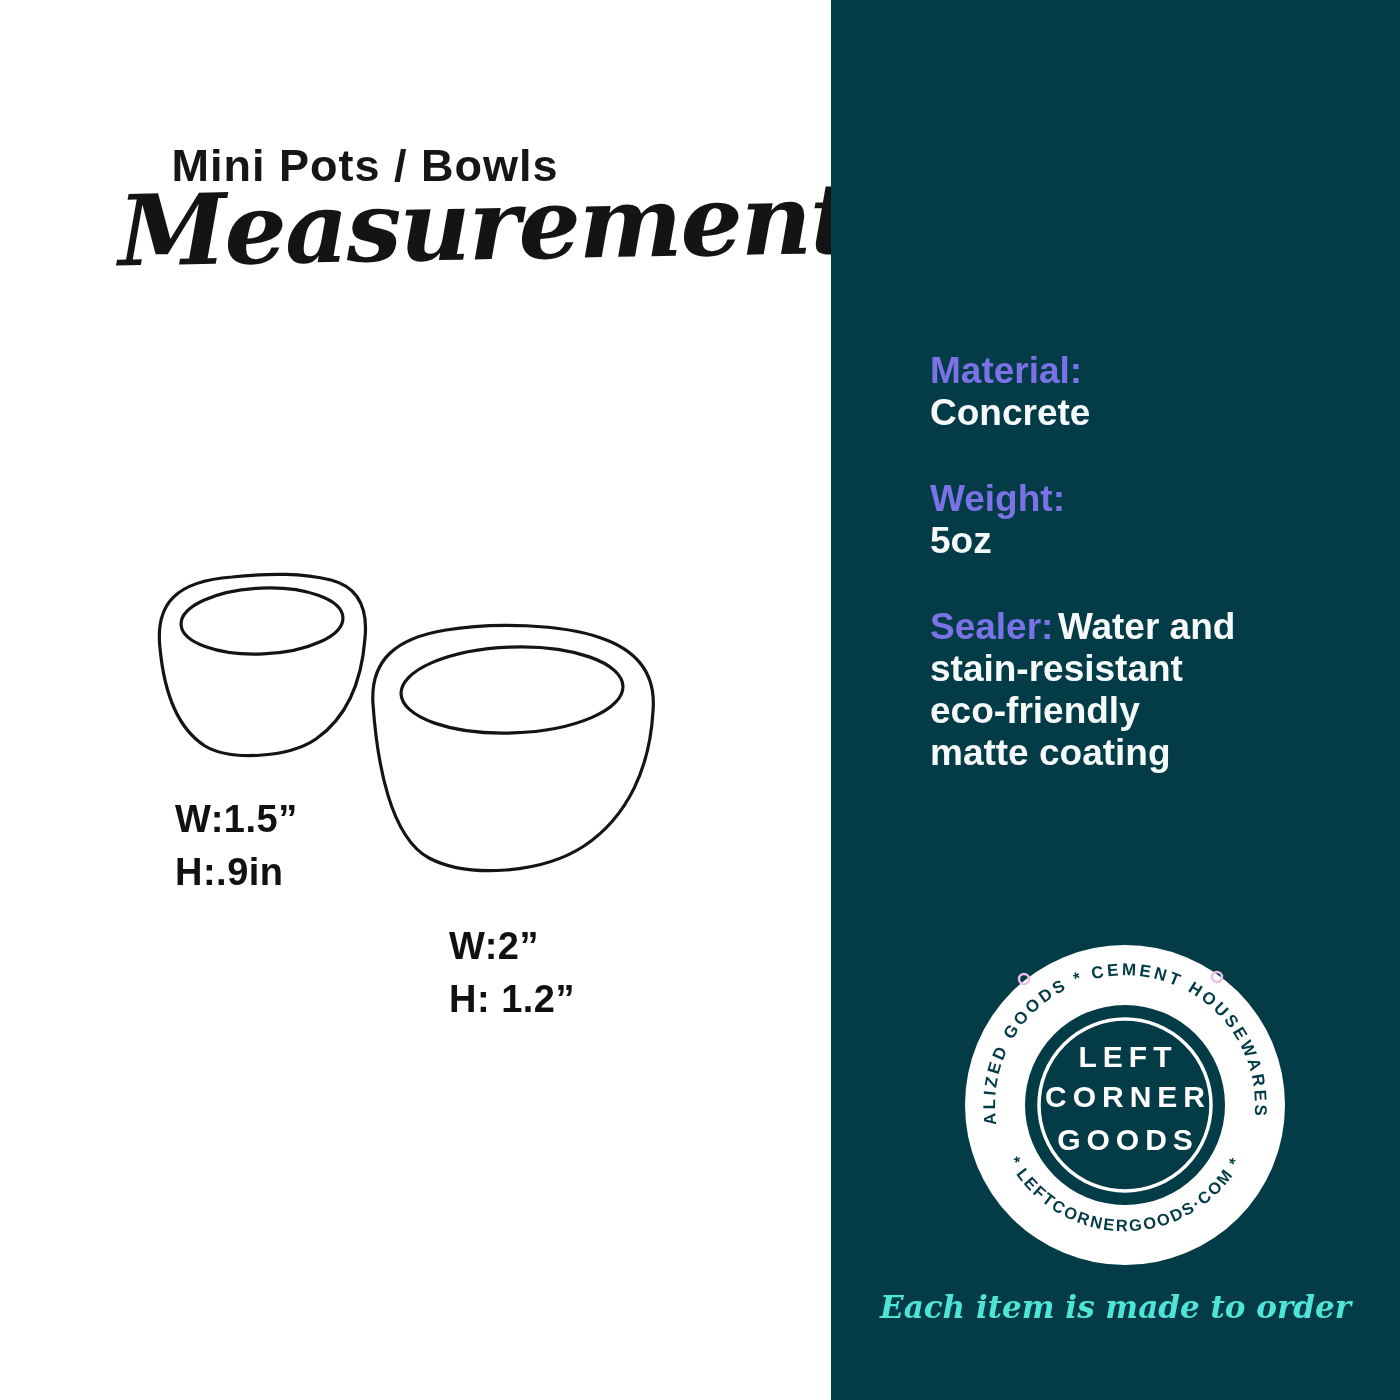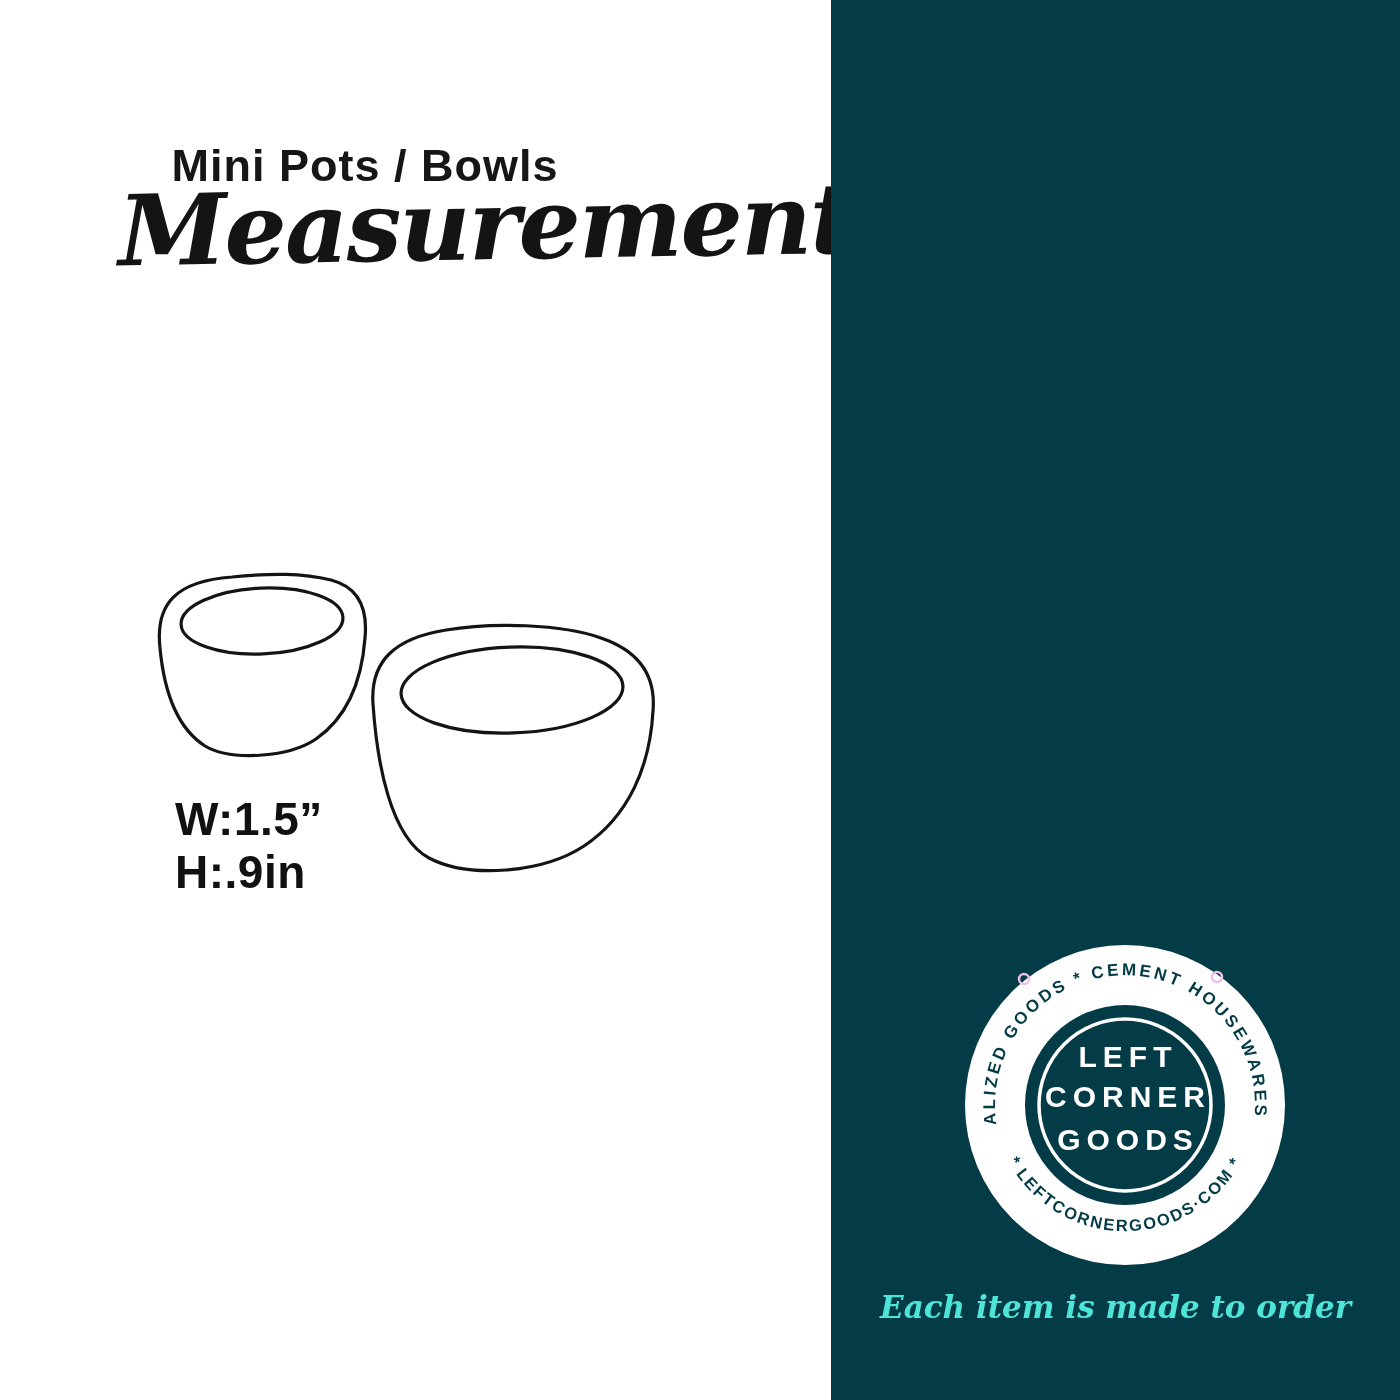--- a/index.html
+++ b/index.html
@@ -25,21 +25,21 @@
     text-align: center;
     font-family: "DejaVu Serif", "Liberation Serif", serif;
     font-style: italic; font-weight: bold;
     font-size: 98px; color: #141414; letter-spacing: -2px;
     transform: rotate(-1deg);
   }
 
   .bowl-svg { position: absolute; left: 0; top: 0; width: 831px; height: 1400px; }
 
   .dim-label {
-    position: absolute; font-size: 46px; font-weight: bold; color: #111111;
+    position: absolute; font-size: 38px; font-weight: bold; color: #111111;
     line-height: 53px; letter-spacing: 0.5px;
   }
   .dim-small { left: 175px; top: 793px; }
   .dim-large { left: 449px; top: 920px; }
 
   
   .right-panel {
     position: absolute; left: 831px; top: 0; width: 569px; height: 1400px;
     background: #033b46;
   }
@@ -95,24 +95,45 @@
                    C 390 837, 377 762, 373 704 Z"></path>
           <ellipse cx="512" cy="690" rx="111" ry="43" transform="rotate(-2 512 690)"></ellipse>
         </g>
       </g>
     </svg>
 
     <div class="dim-label dim-small">
       <div>W:1.5”</div>
       <div>H:.9in</div>
     </div>
+    <div class="dim-label dim-large">
+      <div>W:2”</div>
+      <div>H: 1.2”</div>
+    </div>
   </div>
 
   <div class="right-panel">
 
+    <div class="specs">
+      <div class="spec-block">
+        <div class="spec-label">Material:</div>
+        <div class="spec-value">Concrete</div>
+      </div>
+      <div class="spec-block">
+        <div class="spec-label">Weight:</div>
+        <div class="spec-value">5oz</div>
+      </div>
+      <div class="spec-block spec-inline">
+        <span class="spec-label">Sealer:</span>
+        <span class="spec-value">Water and</span>
+        <div class="sealer-line">stain-resistant</div>
+        <div class="sealer-line">eco-friendly</div>
+        <div class="sealer-line">matte coating</div>
+      </div>
+    </div>
 
     <svg class="badge-svg" viewBox="0 0 330 330" aria-hidden="true">
       <defs>
         <path id="arcTop" d="M 37.8 192.1 A 130 130 0 1 1 292.2 192.1" fill="none"></path>
         <path id="arcBottom" d="M 40.7 203.6 A 132 132 0 0 0 289.3 203.6" fill="none"></path>
       </defs>
       <circle cx="165" cy="165" r="160" fill="#ffffff"></circle>
       <circle cx="165" cy="165" r="100" fill="#033b46"></circle>
       <circle cx="165" cy="165" r="86" fill="none" stroke="#ffffff" stroke-width="3.5"></circle>
 

